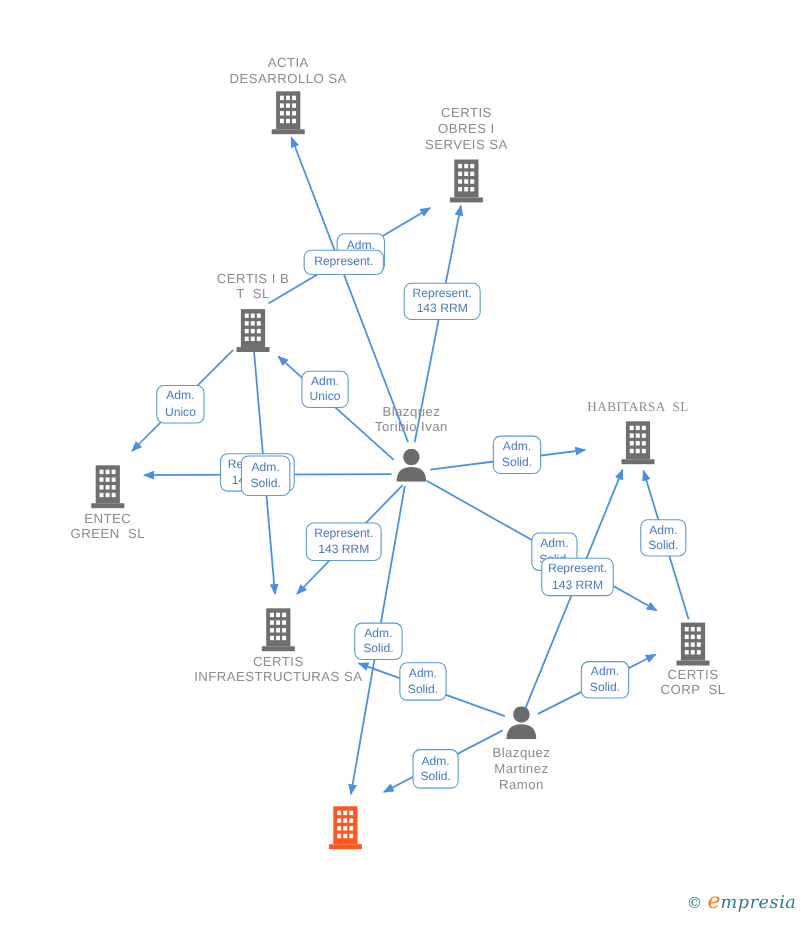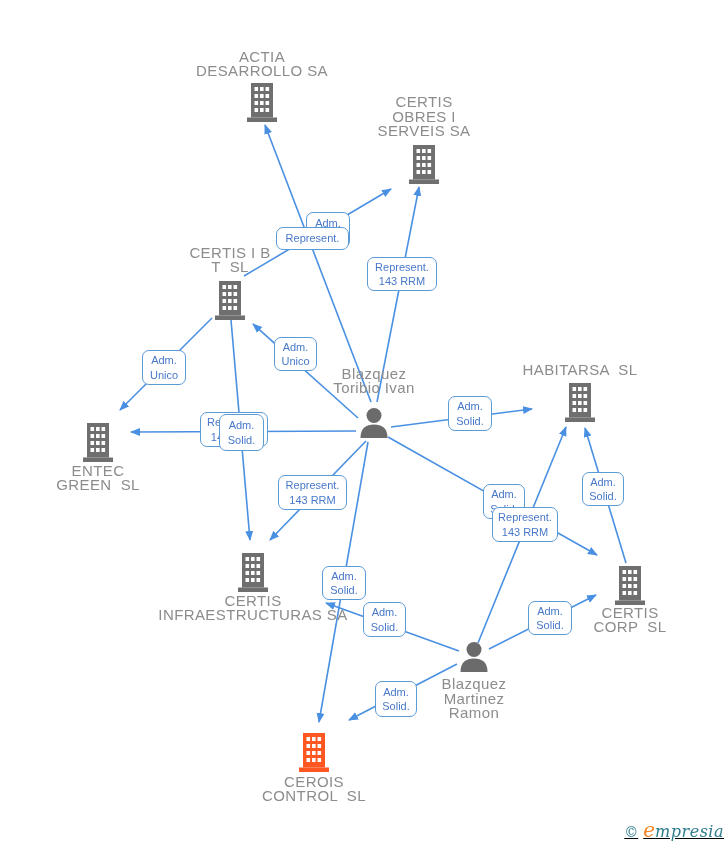--- a/index.html
+++ b/index.html
@@ -10,39 +10,38 @@
     overflow:hidden;
     font-family:"Liberation Sans","DejaVu Sans",sans-serif;
   }
   #edges-svg{position:absolute;left:0;top:0;z-index:1;}
   .edge-line{stroke:var(--line);stroke-width:1.6;fill:none;}
   .node-icon{position:absolute;z-index:2;}
   .node-label{
     position:absolute;z-index:2;width:200px;
     text-align:center;white-space:pre-wrap;
     color:var(--node_text);
-    font-size:15px;line-height:14.5px;letter-spacing:0.4px;
+    font-size:12px;line-height:14.5px;letter-spacing:0.4px;
     font-weight:400;
   }
   .edge-label{
     position:absolute;z-index:3;box-sizing:border-box;
     background:#ffffff;
     border:1.5px solid var(--box_border);
     border-radius:7px;
     color:var(--box_text);
     font-size:11px;line-height:14.5px;
     display:flex;align-items:center;justify-content:center;
     text-align:center;white-space:pre-wrap;
   }
   .edge-label.vtop{align-items:flex-start;padding-top:3px;}
   .watermark{
-    position:absolute;right:4px;bottom:8px;z-index:4;
+    position:absolute;right:4px;bottom:20px;z-index:4;
     font-family:"DejaVu Serif","Liberation Serif",serif;
     font-style:italic;
-    text-decoration:underline;
   }
   .wm-c{color:var(--wm_teal);font-size:14px;font-style:normal;margin-right:5px;}
   .wm-e{color:var(--wm_orange);font-size:20px;}
   .wm-rest{color:var(--wm_teal);font-size:16px;letter-spacing:0.5px;}
 </style>
 </head>
 <body>
 
 <div id="stage">
   <svg id="edges-svg" width="728" height="850">
@@ -134,21 +133,21 @@
         <rect x="12.5" y="16" width="3.6" height="4" fill="#ffffff"></rect>
         <rect x="18" y="16" width="3.6" height="4" fill="#ffffff"></rect>
         <rect x="23.5" y="16" width="3.6" height="4" fill="#ffffff"></rect>
         <rect x="12.5" y="23" width="3.6" height="4" fill="#ffffff"></rect>
         <rect x="18" y="23" width="3.6" height="4" fill="#ffffff"></rect>
         <rect x="23.5" y="23" width="3.6" height="4" fill="#ffffff"></rect>
         <rect x="12.5" y="30" width="3.6" height="4" fill="#ffffff"></rect>
         <rect x="18" y="30" width="3.6" height="4" fill="#ffffff"></rect>
         <rect x="23.5" y="30" width="3.6" height="4" fill="#ffffff"></rect>
       </svg></div>
-    <div class="node-label" style="left: 480px; top: 362.75px;">HABITARSA  SL</div>
+    <div class="node-label" style="left: 480px; top: 362.75px; font-family: Liberation Serif, serif;">HABITARSA  SL</div>
     <div class="node-icon" style="left: 78px; top: 418px;"><svg width="40" height="46" viewBox="0 0 40 46">
         <rect x="5" y="39.5" width="30" height="4.5" fill="#6f6f6f"></rect>
         <rect x="9" y="5" width="22" height="34.5" fill="#6f6f6f"></rect>
         <rect x="12.5" y="9" width="3.6" height="4" fill="#ffffff"></rect>
         <rect x="18" y="9" width="3.6" height="4" fill="#ffffff"></rect>
         <rect x="23.5" y="9" width="3.6" height="4" fill="#ffffff"></rect>
         <rect x="12.5" y="16" width="3.6" height="4" fill="#ffffff"></rect>
         <rect x="18" y="16" width="3.6" height="4" fill="#ffffff"></rect>
         <rect x="23.5" y="16" width="3.6" height="4" fill="#ffffff"></rect>
         <rect x="12.5" y="23" width="3.6" height="4" fill="#ffffff"></rect>
@@ -205,22 +204,20 @@
         <rect x="12.5" y="16" width="3.6" height="4" fill="#ffffff"></rect>
         <rect x="18" y="16" width="3.6" height="4" fill="#ffffff"></rect>
         <rect x="23.5" y="16" width="3.6" height="4" fill="#ffffff"></rect>
         <rect x="12.5" y="23" width="3.6" height="4" fill="#ffffff"></rect>
         <rect x="18" y="23" width="3.6" height="4" fill="#ffffff"></rect>
         <rect x="23.5" y="23" width="3.6" height="4" fill="#ffffff"></rect>
         <rect x="12.5" y="30" width="3.6" height="4" fill="#ffffff"></rect>
         <rect x="18" y="30" width="3.6" height="4" fill="#ffffff"></rect>
         <rect x="23.5" y="30" width="3.6" height="4" fill="#ffffff"></rect>
       </svg></div>
-    <div class="node-label" style="left: 214px; top: 774.5px;">CEROIS
-CONTROL  SL</div>
     <div class="node-icon" style="left: 358px; top: 408px;"><svg width="32" height="30" viewBox="0 0 32 30">
         <circle cx="16" cy="7.5" r="7.5" fill="#6b6b6b"></circle>
         <path d="M2.5,30 C2.5,20 8,16.5 16,16.5 C24,16.5 29.5,20 29.5,30 Z" fill="#6b6b6b"></path>
       </svg></div>
     <div class="node-label" style="left: 274px; top: 366.5px;">Blazquez
 Toribio Ivan</div>
     <div class="node-icon" style="left: 458px; top: 642px;"><svg width="32" height="30" viewBox="0 0 32 30">
         <circle cx="16" cy="7.5" r="7.5" fill="#6b6b6b"></circle>
         <path d="M2.5,30 C2.5,20 8,16.5 16,16.5 C24,16.5 29.5,20 29.5,30 Z" fill="#6b6b6b"></path>
       </svg></div>

